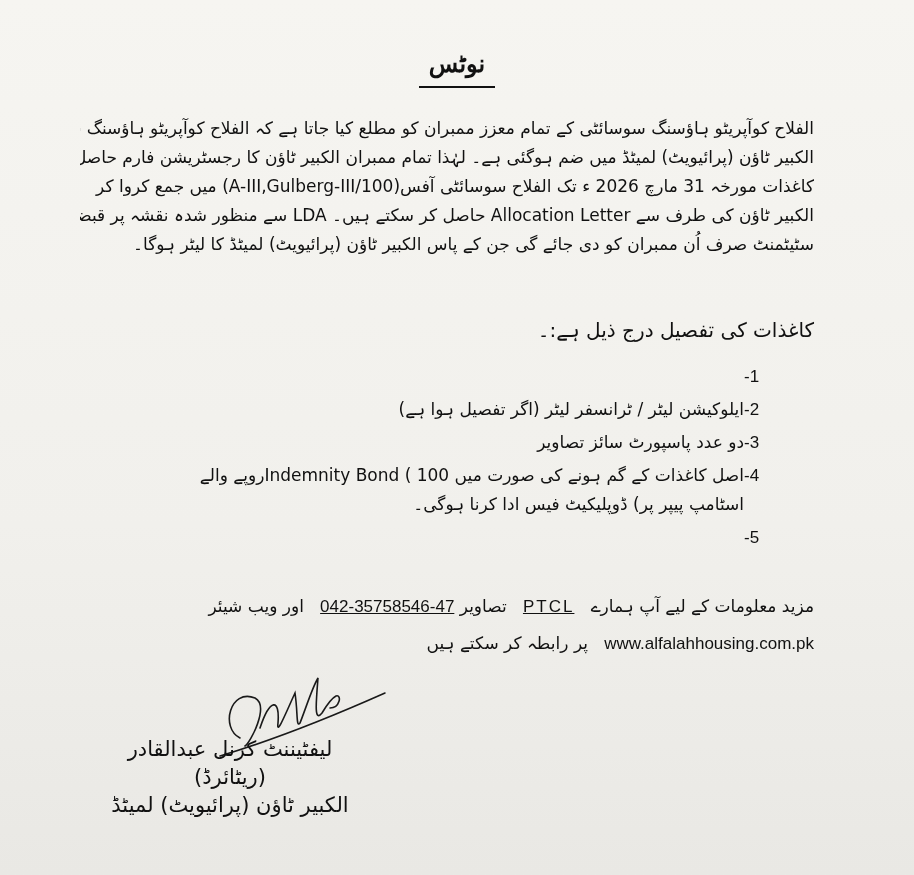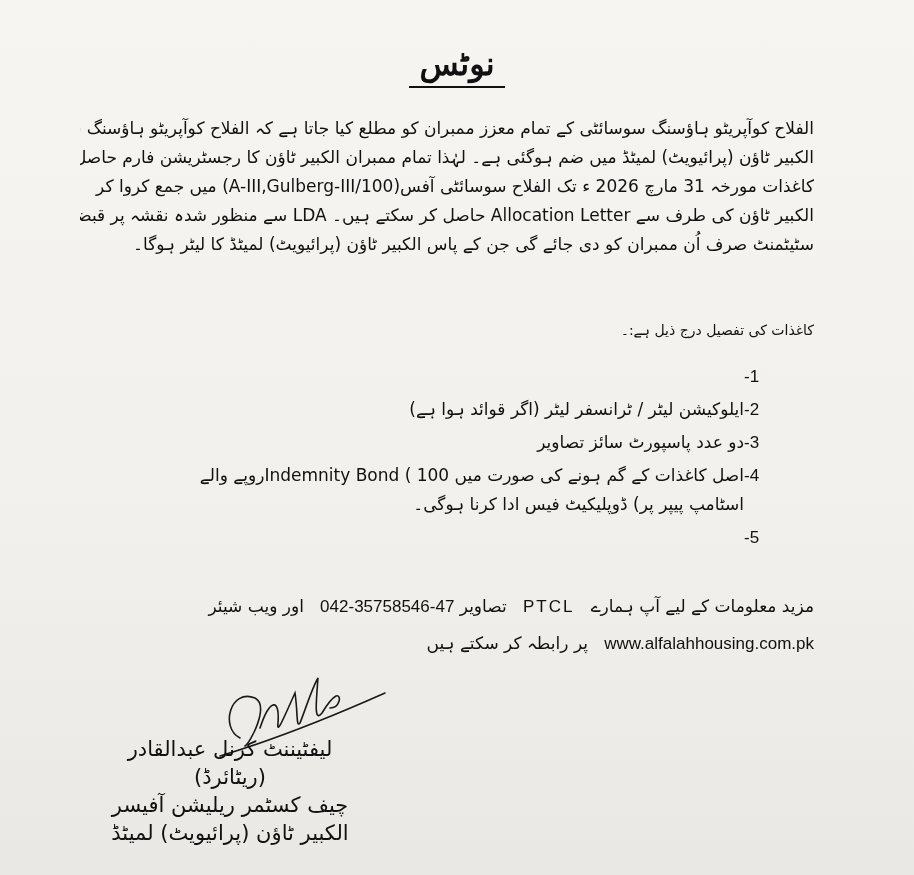--- a/index.html
+++ b/index.html
@@ -11,55 +11,55 @@
     position: relative;
   }
   .page { position: absolute; inset: 0; }
   .title {
     position: absolute; left: 0; width: 914px; top: 44px;
     text-align: center;
   }
   .title span {
     display: inline-block;
     font-family: "DejaVu Serif", serif;
-    font-size: 32px; font-weight: bold;
+    font-size: 24px; font-weight: bold;
     padding: 0 10px 2px 10px;
     border-bottom: 2px solid #111;
     line-height: 40px;
   }
   .rtl { direction: rtl; unicode-bidi: plaintext; }
   .para {
     position: absolute; right: 100px; left: 80px; top: 114px;
     font-size: 17px; line-height: 29px;
     text-align: justify; text-align-last: right;
   }
   .para .line { display: block; white-space: nowrap; overflow: hidden; }
   .docs-heading {
     position: absolute; right: 100px; top: 316px;
-    font-size: 14px; line-height: 28px;
+    font-size: 20px; line-height: 28px;
   }
   .list {
     position: absolute; right: 100px; left: 150px; top: 362px;
     font-size: 17px;
   }
   .item { position: relative; display: flex; flex-direction: row-reverse; line-height: 29px; margin-bottom: 4px; }
   .item .num {
     width: 70px; flex: 0 0 70px; text-align: left;
     font-family: "Liberation Sans", sans-serif; font-size: 17px;
     direction: ltr;
   }
   .item .txt { flex: 1; text-align: right; }
   .item .txt .sub { display: block; }
   .contact {
     position: absolute; right: 100px; left: 100px; top: 588px;
     font-size: 17px; line-height: 36px;
   }
   .contact .line { display: block; white-space: nowrap; }
   .latin { font-family: "Liberation Sans", sans-serif; direction: ltr; unicode-bidi: isolate; }
-  .spaced { letter-spacing: 2px; }
+  .spaced { letter-spacing: 2px; text-decoration: underline; }
   .signature-block {
     position: absolute; left: 100px; top: 735px; width: 260px;
     font-size: 21px; line-height: 28px; text-align: center;
   }
   .signature-scrawl { position: absolute; left: 200px; top: 668px; width: 200px; height: 90px; }
 </style>
 </head>
 <body>
 
 <div class="page">
@@ -78,21 +78,21 @@
 
   <div class="docs-heading rtl">کاغذات کی تفصیل درج ذیل ہے:۔</div>
 
   <div class="list">
     <div class="item">
       <span class="num">-1</span>
     </div>
     <div class="item">
       <span class="num">-2</span>
       <span class="txt rtl">
-        <span class="sub rtl">ایلوکیشن لیٹر / ٹرانسفر لیٹر (اگر قوائد ہوا ہے)</span>
+        <span class="sub rtl">ایلوکیشن لیٹر / ٹرانسفر لیٹر (اگر تفصیل ہوا ہے)</span>
       </span>
     </div>
     <div class="item">
       <span class="num">-3</span>
       <span class="txt rtl">
         <span class="sub rtl">دو عدد پاسپورٹ سائز تصاویر</span>
       </span>
     </div>
     <div class="item">
       <span class="num">-4</span>
@@ -123,17 +123,16 @@
       <span>پر رابطہ کر سکتے ہیں</span>
     </span>
   </div>
 
   <svg class="signature-scrawl" viewBox="0 0 200 90">
     <path d="M40 70 C 20 60, 30 20, 55 30 C 70 38, 50 75, 45 78 M 60 60 C 70 30, 80 30, 78 55 C 76 70, 88 40, 95 25 C 98 45, 96 60, 100 55 C 106 40, 112 20, 118 10 C 116 35, 114 55, 122 45 C 128 35, 132 30, 136 28 C 142 26, 140 40, 130 40 M 20 88 C 80 70, 140 45, 185 25" fill="none" stroke="#1a1a1a" stroke-width="1.6" stroke-linecap="round"></path>
   </svg>
 
   <div class="signature-block rtl">
     <div>لیفٹیننٹ کرنل عبدالقادر (ریٹائرڈ)</div>
-    <div>چیف کسٹمر ریلیشن آفیسر</div>
     <div>الکبیر ٹاؤن (پرائیویٹ) لمیٹڈ</div>
   </div>
 
 </div>
 
 </body></html>

